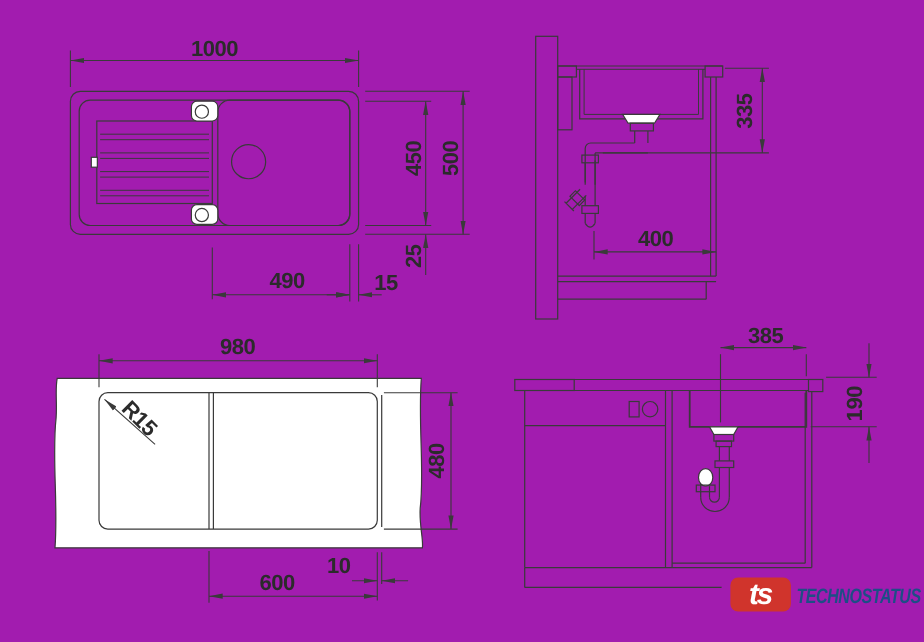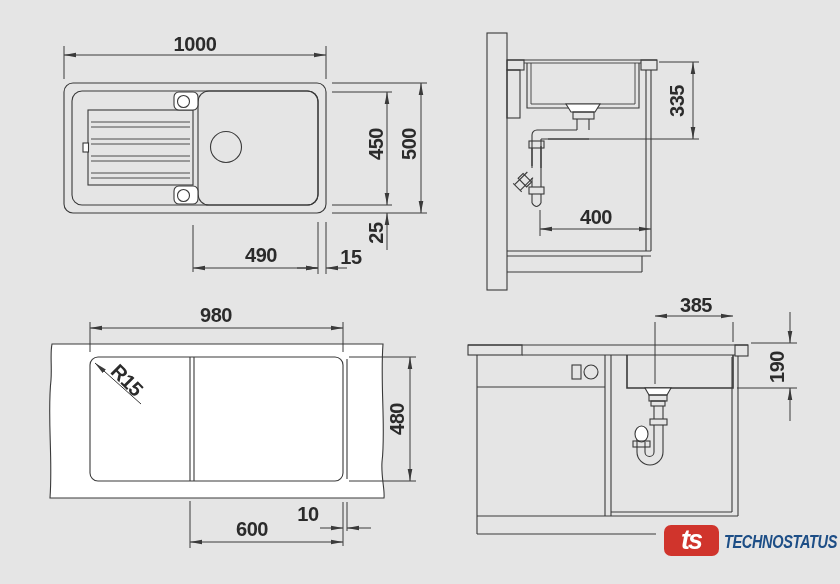--- a/index.html
+++ b/index.html
@@ -1,16 +1,16 @@
 <!DOCTYPE html>
 <html><head>
 <meta charset="utf-8">
 <style>
   html,body{margin:0;padding:0;background:#ffffff;}
-  .canvas{width:840px;height:584px;background:#e5e5e5;position:relative;overflow:hidden;
+  .canvas{width:840px;height:584px;background:#a21caf;position:relative;overflow:hidden;
           font-family:"Liberation Sans", sans-serif;}
   svg{display:block;}
   .ln{stroke:#3a3a3a;stroke-width:1.1;fill:none;}
   .thn{stroke:#3a3a3a;stroke-width:0.9;fill:none;}
   .thk{stroke:#3a3a3a;stroke-width:1.6;fill:none;}
   .dim{stroke:#3a3a3a;stroke-width:1;fill:none;}
   .wht{fill:#ffffff;}
   .dimtxt{font-family:"Liberation Sans",sans-serif;font-weight:700;font-size:20px;
           fill:#2b2b2b;letter-spacing:-0.4px;}
   .logotxt{font-family:"Liberation Sans",sans-serif;font-weight:700;font-style:italic;

